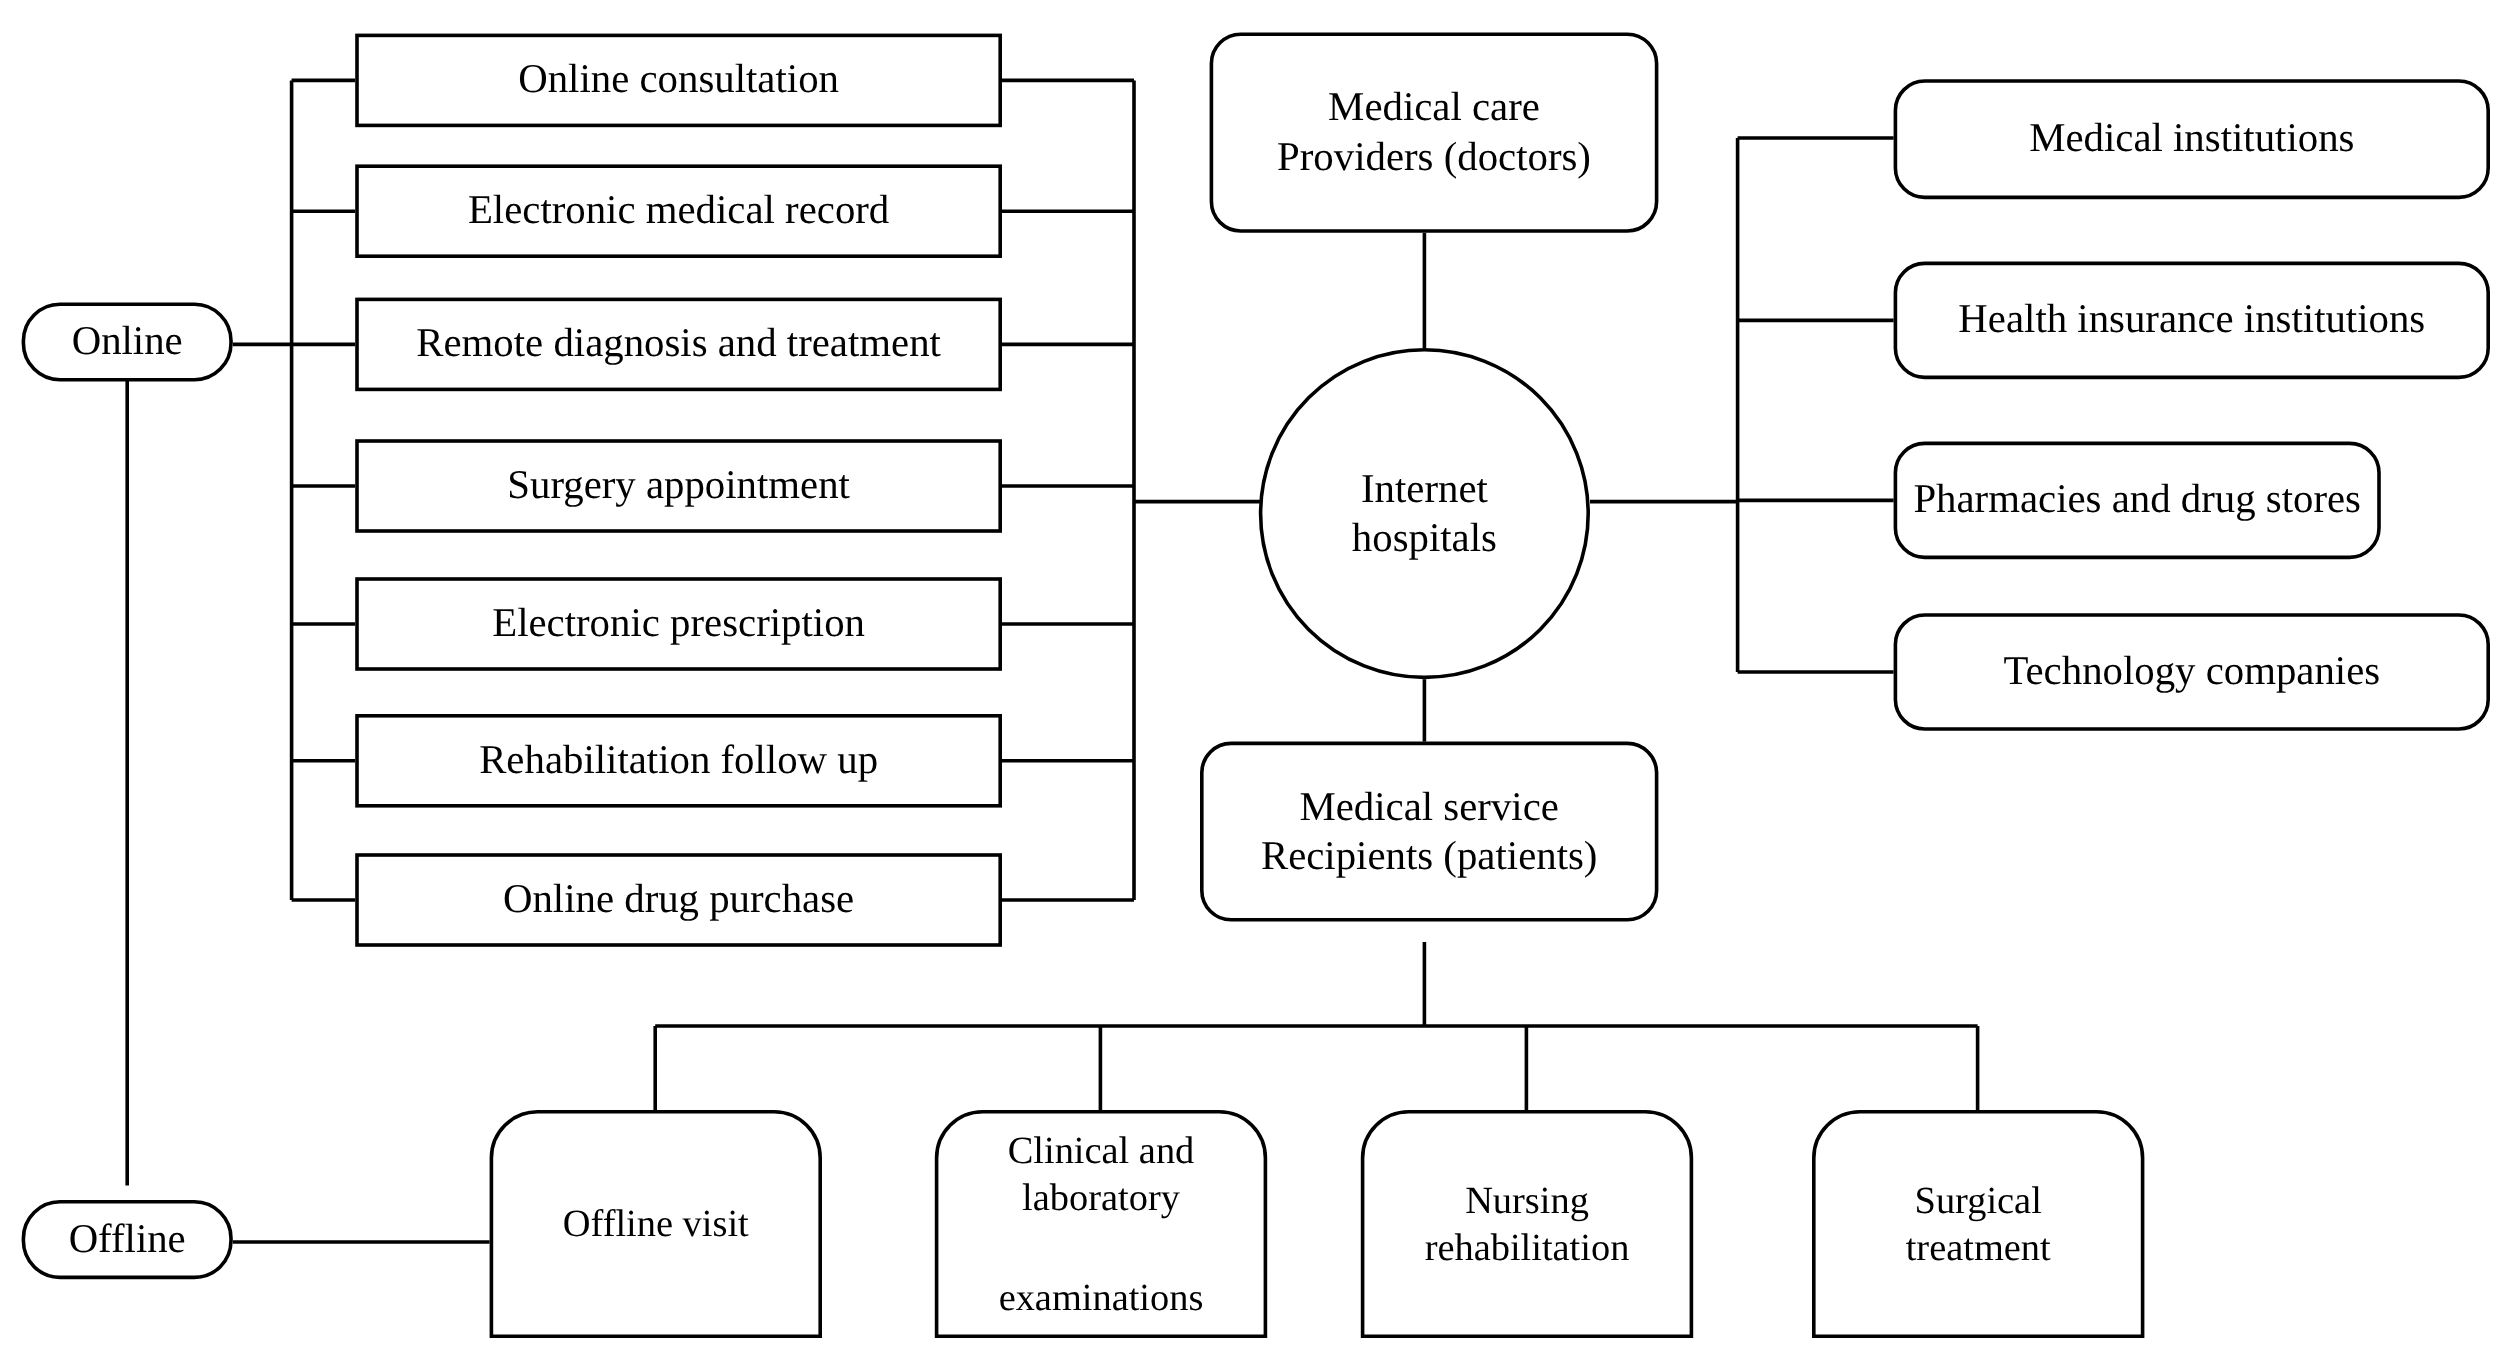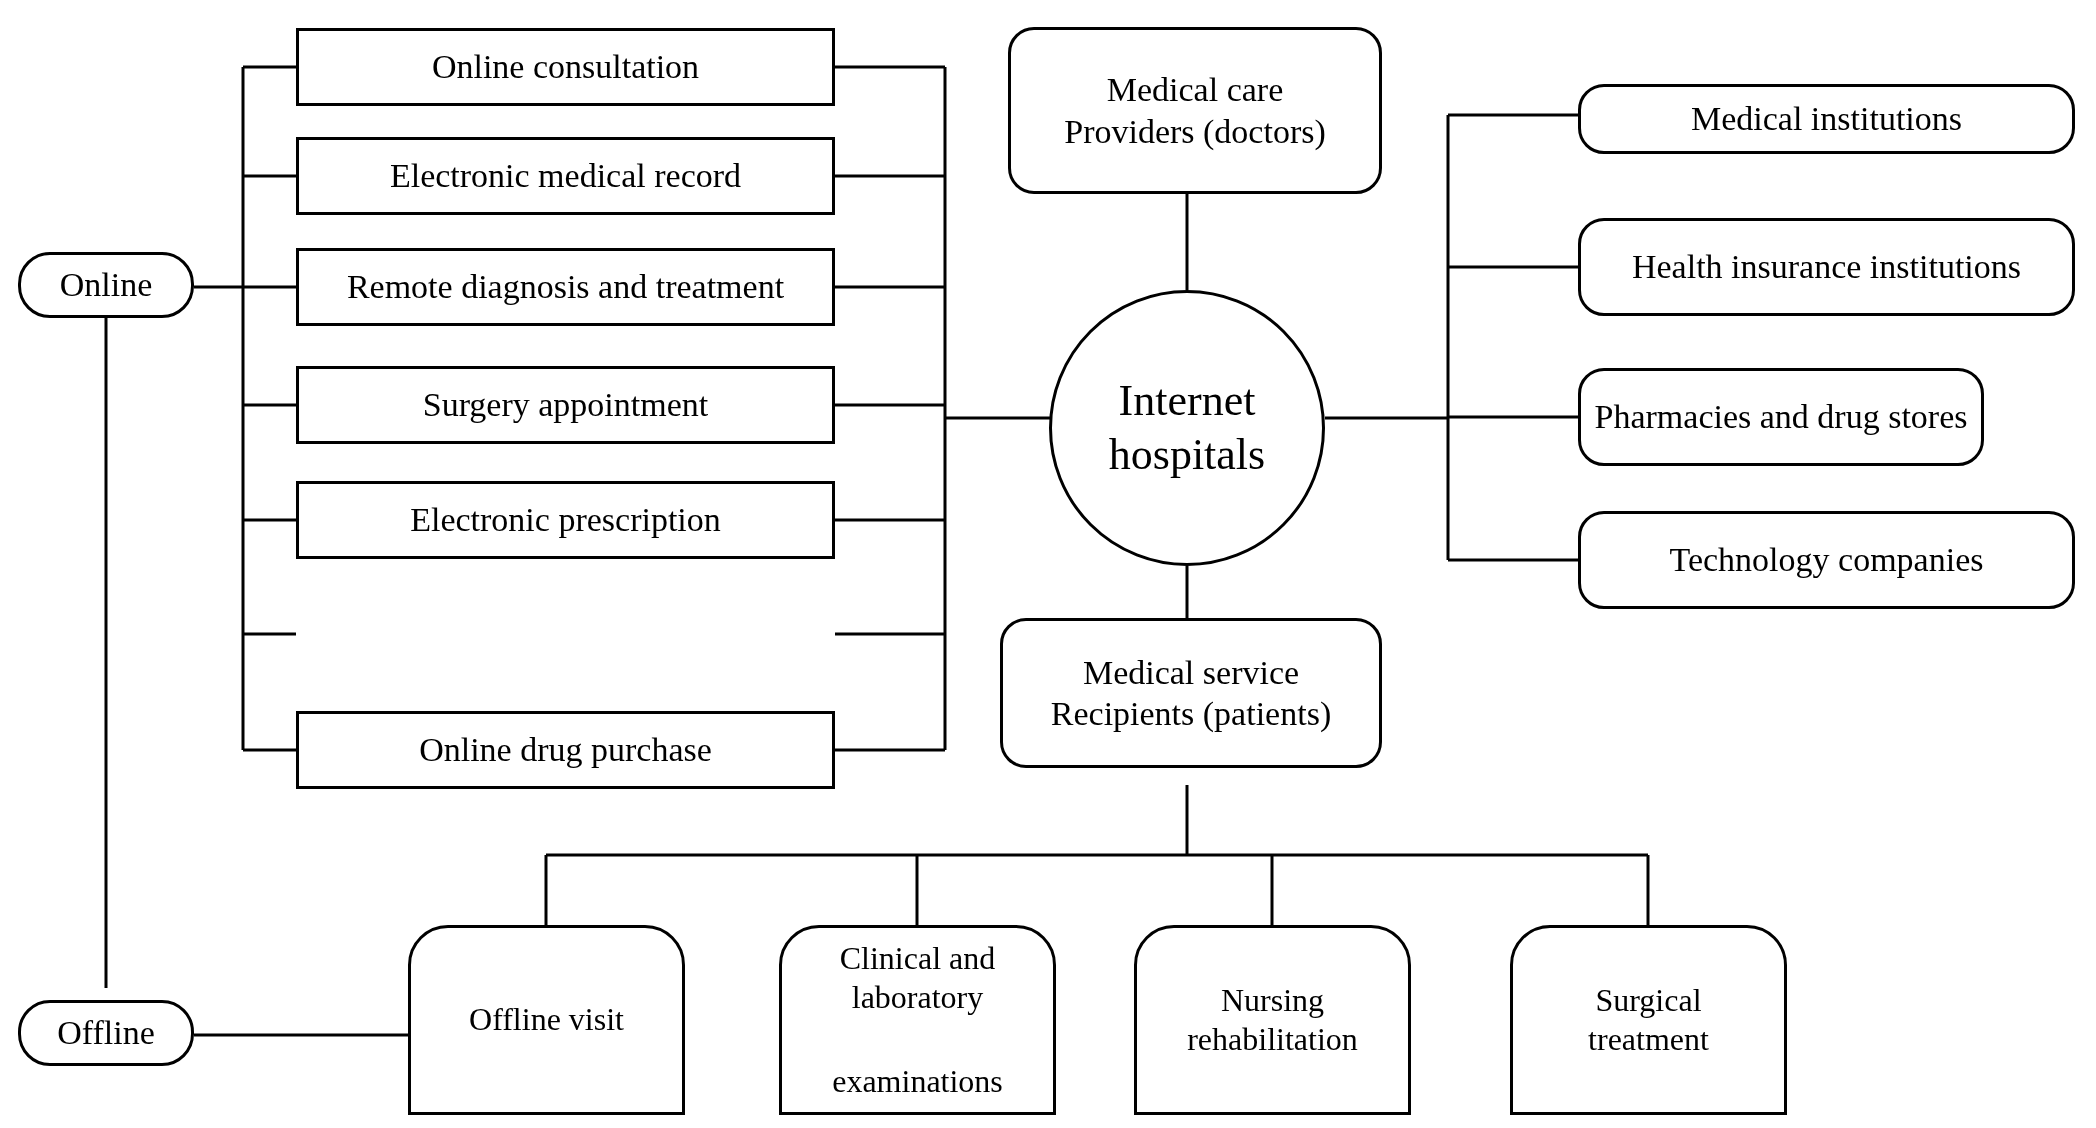--- a/index.html
+++ b/index.html
@@ -58,21 +58,21 @@
     border: 3px solid #000000;
     border-top-left-radius: 40px;
     border-top-right-radius: 40px;
     border-bottom-left-radius: 0;
     border-bottom-right-radius: 0;
     font-size: 32px;
   }
   .box-circle {
     border: 3px solid #000000;
     border-radius: 50%;
-    font-size: 44px;
+    font-size: 34px;
   }
   .node span.label {
     display: block;
     padding: 0 10px;
   }
 </style>
 </head>
 <body>
 
 <div id="diagram-root">
@@ -148,20 +148,23 @@
   </div>
   <div class="node box-sharp" style="left:296px; top:248px; width:539px; height:78px;">
     <span class="label">Remote diagnosis and treatment</span>
   </div>
   <div class="node box-sharp" style="left:296px; top:366px; width:539px; height:78px;">
     <span class="label">Surgery appointment</span>
   </div>
   <div class="node box-sharp" style="left:296px; top:481px; width:539px; height:78px;">
     <span class="label">Electronic prescription</span>
   </div>
+  <div class="node box-sharp" style="left:296px; top:595px; width:539px; height:78px;">
+    <span class="label">Rehabilitation follow up</span>
+  </div>
   <div class="node box-sharp" style="left:296px; top:711px; width:539px; height:78px;">
     <span class="label">Online drug purchase</span>
   </div>
 
   <div class="node box-round" style="left:1008px; top:27px; width:374px; height:167px;">
     <span style="display:block;">
       <span style="display:block;">Medical care</span>
       <span style="display:block;">Providers (doctors)</span>
     </span>
   </div>
@@ -173,21 +176,21 @@
     </span>
   </div>
 
   <div class="node box-round" style="left:1000px; top:618px; width:382px; height:150px;">
     <span style="display:block;">
       <span style="display:block;">Medical service</span>
       <span style="display:block;">Recipients (patients)</span>
     </span>
   </div>
 
-  <div class="node box-round" style="left:1578px; top:84px; width:497px; height:70px;">
+  <div class="node box-round" style="left:1578px; top:66px; width:497px; height:100px;">
     <span class="label">Medical institutions</span>
   </div>
   <div class="node box-round" style="left:1578px; top:218px; width:497px; height:98px;">
     <span class="label">Health insurance institutions</span>
   </div>
   <div class="node box-round" style="left:1578px; top:368px; width:406px; height:98px;">
     <span class="label">Pharmacies and drug stores</span>
   </div>
   <div class="node box-round" style="left:1578px; top:511px; width:497px; height:98px;">
     <span class="label">Technology companies</span>

